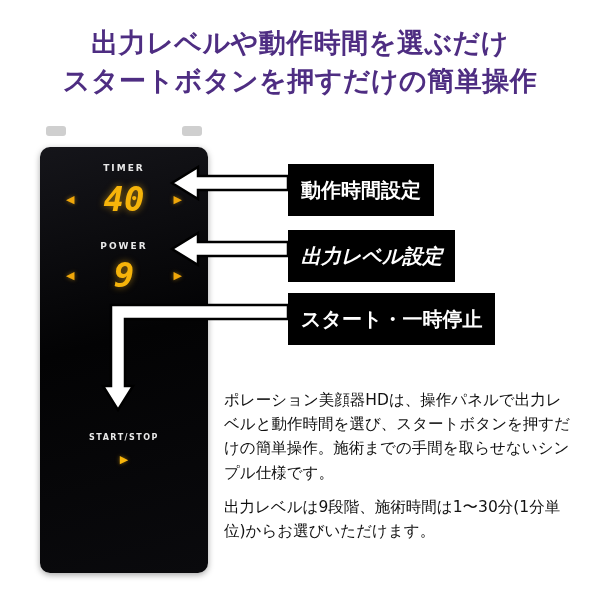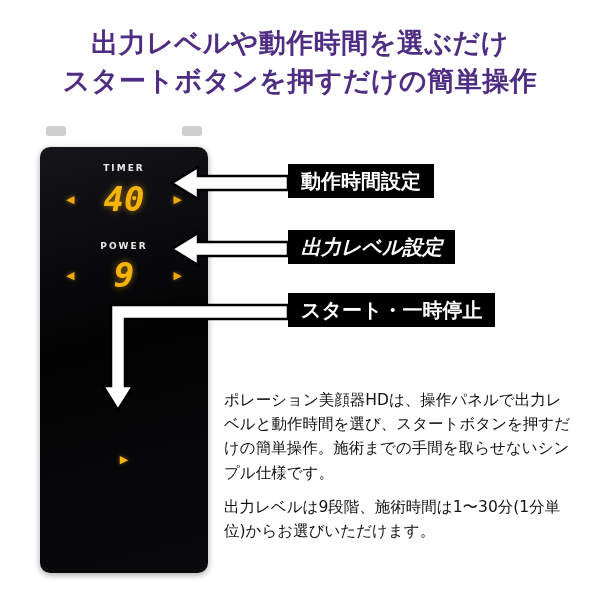--- a/index.html
+++ b/index.html
@@ -33,21 +33,21 @@
   .row-power{top:110px;height:36px;}
   .seg{font-family:"DejaVu Sans Mono","Liberation Mono",monospace;
        font-style:italic;font-weight:bold;font-size:34px;color:#f6b40a;
        text-shadow:0 0 7px rgba(255,185,20,.55);line-height:1;}
   .dev-arrow{font-size:11px;color:#f0a70a;text-shadow:0 0 4px rgba(255,185,20,.5);line-height:1;}
   .start-icon{position:absolute;top:306px;width:100%;text-align:center;
               font-size:11px;color:#f6b40a;text-shadow:0 0 4px rgba(255,185,20,.5);}
 
   
   .callout{position:absolute;background:#000;color:#fff;font-weight:bold;
-           font-size:20px;padding:5px 13px;line-height:1.2;white-space:nowrap;}
+           font-size:20px;padding:14px 13px;line-height:1.2;white-space:nowrap;}
   .c1{left:288px;top:164px;}
   .c2{left:288px;top:230px;font-style:italic;}
   .c3{left:288px;top:293px;}
 
   
   .arrows{position:absolute;left:0;top:0;pointer-events:none;}
 
   
   .desc{position:absolute;left:224px;top:388px;width:364px;color:#111;
         font-size:15.5px;line-height:1.56;font-weight:500;}
@@ -75,20 +75,21 @@
       <span class="dev-arrow">▶</span>
     </div>
 
     <div class="panel-label lbl-power">POWER</div>
     <div class="display-row row-power">
       <span class="dev-arrow">◀</span>
       <span class="seg">9</span>
       <span class="dev-arrow">▶</span>
     </div>
 
+    <div class="panel-label lbl-start">START/STOP</div>
     <div class="start-icon">▶</div>
   </div>
 
   <svg class="arrows" width="600" height="600" viewBox="0 0 600 600">
     <polygon points="288,176 198,176 198,167 172,183 198,199 198,190 288,190" fill="#ffffff" stroke="#000000" stroke-width="2.5" stroke-linejoin="miter"></polygon>
     <polygon points="288,242 198,242 198,233 172,249 198,265 198,256 288,256" fill="#ffffff" stroke="#000000" stroke-width="2.5" stroke-linejoin="miter"></polygon>
     <polygon points="288,305 111,305 111,386 103,386 118,410 133,386 125,386 125,319 288,319" fill="#ffffff" stroke="#000000" stroke-width="2.5" stroke-linejoin="miter"></polygon>
   </svg>
 
   <div class="callout c1">

